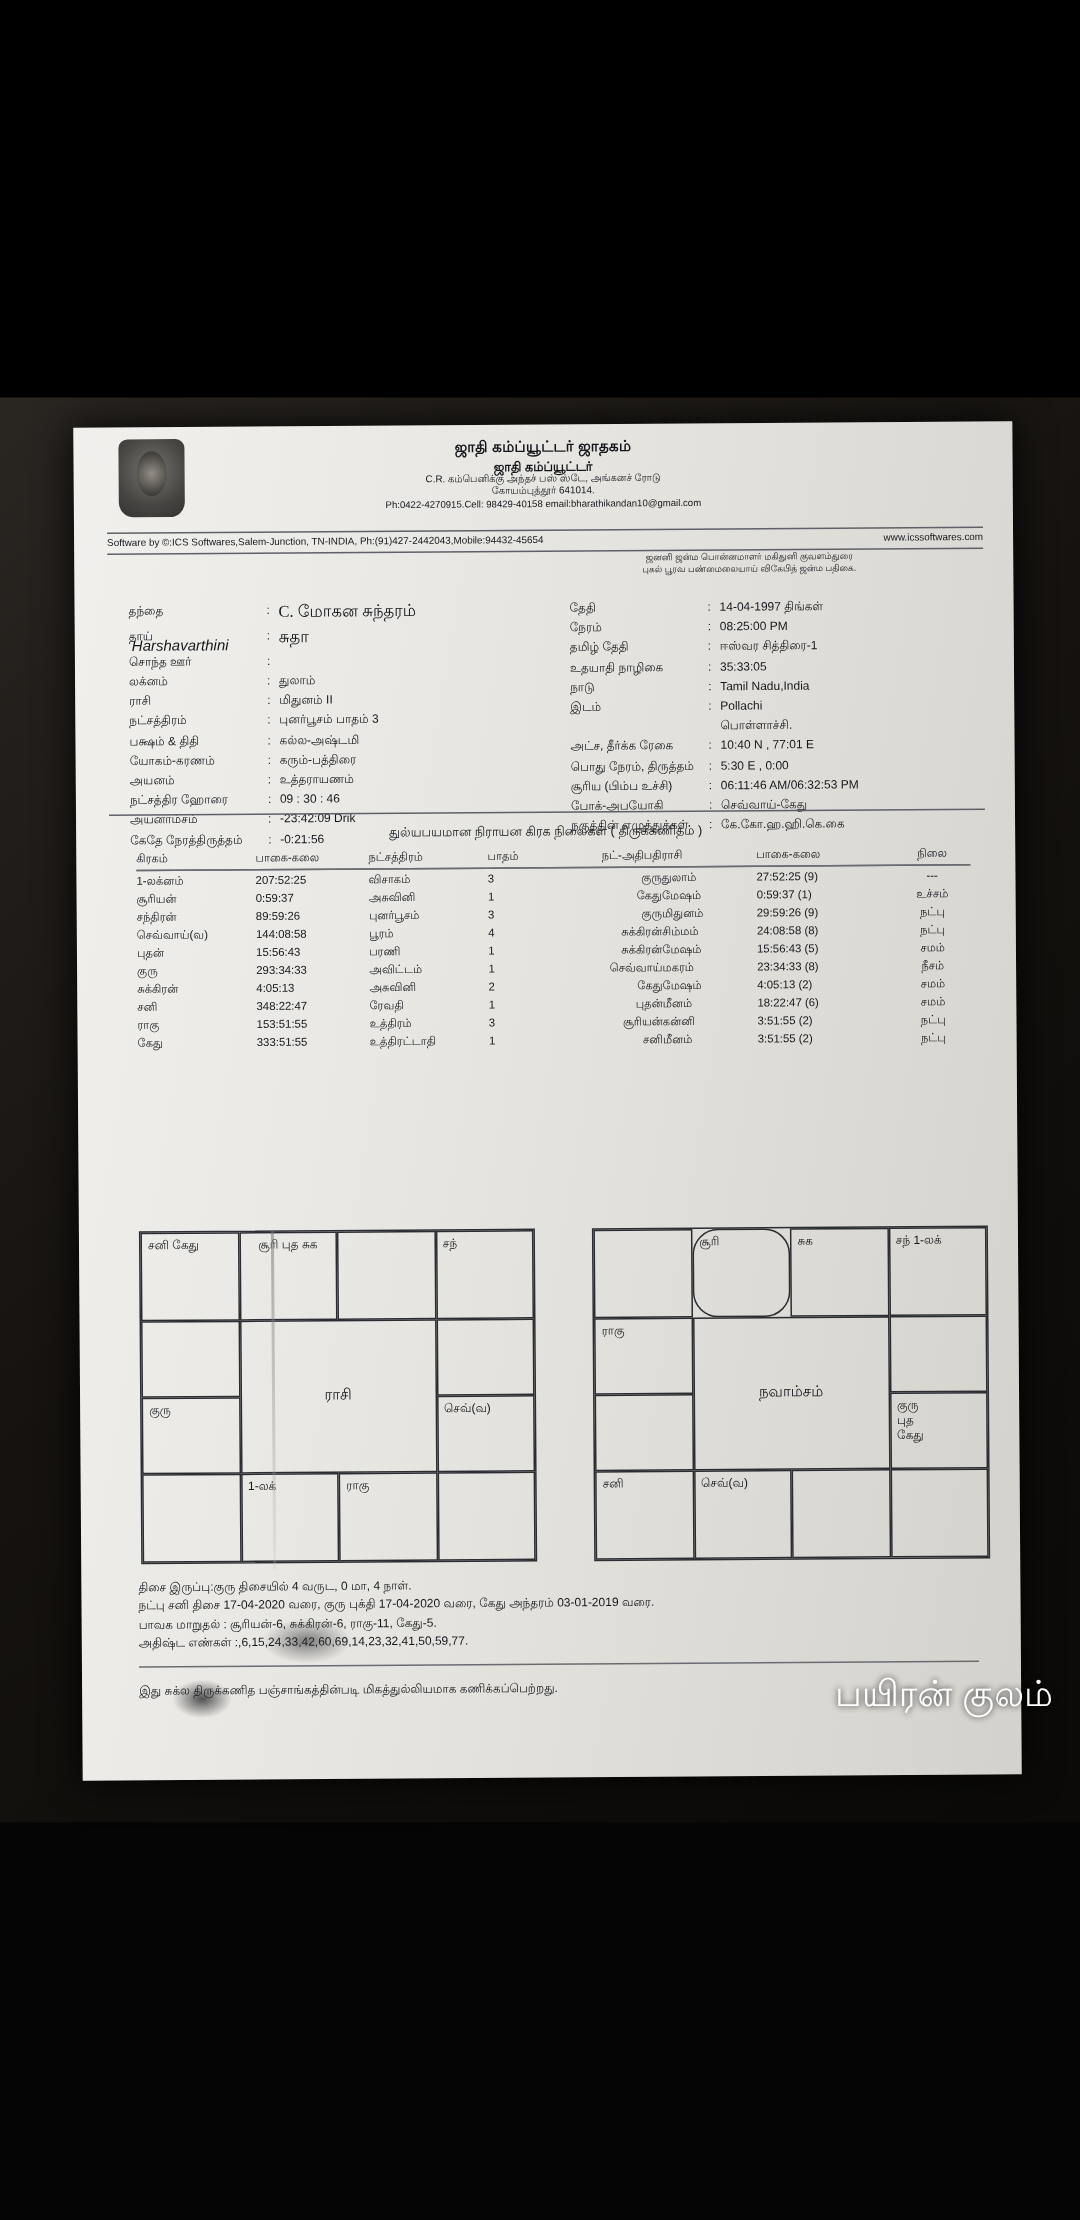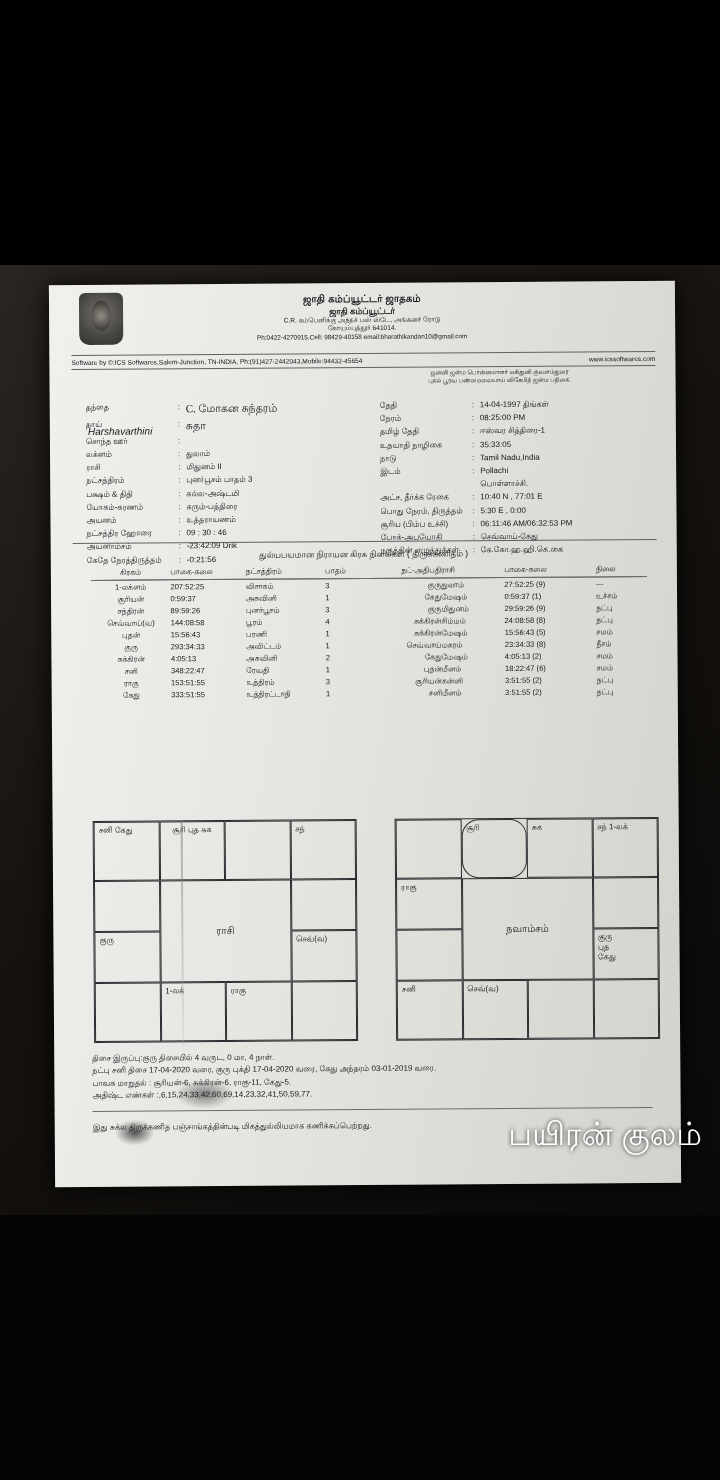--- a/index.html
+++ b/index.html
@@ -55,28 +55,28 @@
   .blab{width:92px;flex:0 0 92px;}
   .bcol{width:8px;flex:0 0 8px;}
   .bval{flex:1;}
   .hand{font-family:"Liberation Serif",serif;font-size:11px;}
 
   
   .ptitle{position:absolute;left:0;top:266px;width:626px;text-align:center;font-size:8.5px;}
   .ptab{position:absolute;left:40px;top:282px;width:556px;border-collapse:collapse;font-size:7.6px;}
   .ptab th{font-weight:normal;text-align:left;padding:1px 0 3px;border-bottom:1px solid #6a6c70;}
   .ptab td{padding:1.3px 0;}
-  .ptab .c0{width:78px;text-align:center;}
+  .ptab .c0{width:78px;}
   .ptab .c1{width:74px;}
   .ptab .c2{width:78px;}
   .ptab .c3{width:40px;text-align:left;}
   .ptab .c4{width:74px;text-align:right;}
   .ptab .c5{width:62px;}
   .ptab .c6{width:90px;}
-  .ptab .c7{width:50px;}
+  .ptab .c7{width:50px;text-align:center;}
 
   
   .chart{position:absolute;border:1px solid #2b2d31;}
   .chart .cell{position:absolute;border:1px solid #2b2d31;box-sizing:border-box;
      font-size:8px;padding:3px 4px;}
   .chart .mid{display:flex;align-items:center;justify-content:center;font-size:10px;}
   .c-left{left:40px;top:536px;width:262px;height:220px;}
   .c-right{left:342px;top:536px;width:262px;height:220px;}
 
   
@@ -87,21 +87,21 @@
   .smudge1{position:absolute;left:120px;top:795px;width:60px;height:30px;border-radius:50%;
      background:radial-gradient(ellipse,rgba(40,40,42,.55),rgba(40,40,42,0) 70%);}
   .smudge2{position:absolute;left:60px;top:835px;width:40px;height:26px;border-radius:50%;
      background:radial-gradient(ellipse,rgba(30,30,32,.75),rgba(30,30,32,0) 70%);}
   .fold{position:absolute;left:128px;top:536px;width:2px;height:226px;
      background:linear-gradient(rgba(120,120,120,.55),rgba(190,190,190,.2));}
 
   
   #stamp{position:absolute;right:18px;top:1116px;text-align:right;color:#fff;
      text-shadow:0 0 4px rgba(0,0,0,.9);}
-  #stamp .s1{font-size:32px;}
+  #stamp .s1{font-size:24px;}
   #stamp .s2{font-size:27px;letter-spacing:1px;margin-top:4px;}
 </style>
 </head>
 <body>
 
 <div id="photo">
   <div id="floor"></div>
   <div id="topdark"></div>
   <div id="botdark"></div>
 </div>

